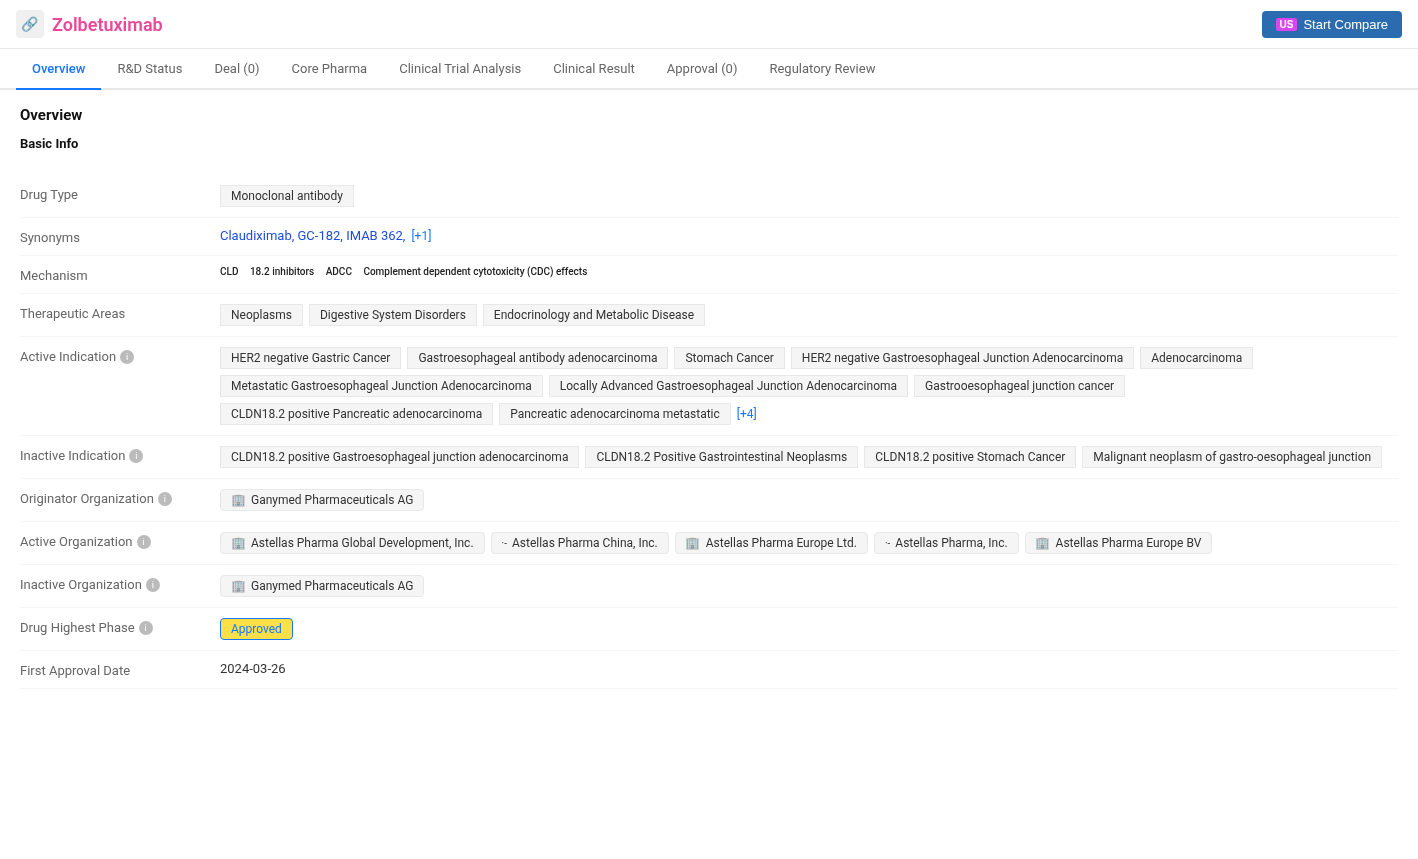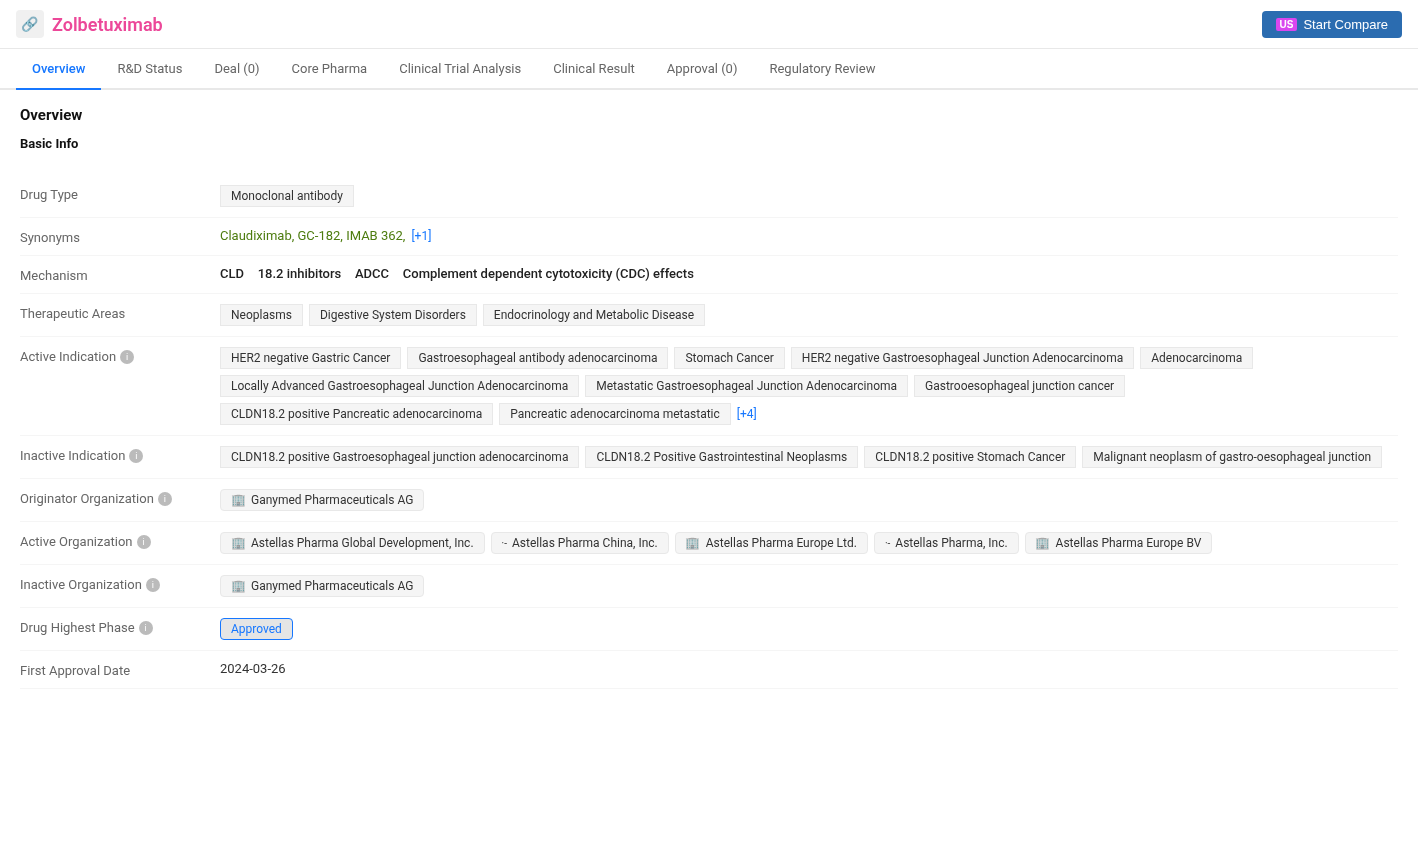--- a/index.html
+++ b/index.html
@@ -24,36 +24,36 @@
     .subsection-title { font-size: 13px; font-weight: 700; color: #111; margin-bottom: 24px; }
 
     
     .info-row { display: flex; align-items: flex-start; padding: 10px 0; border-bottom: 1px solid #f5f5f5; justify-content: center; }
     .info-label { width: 200px; min-width: 200px; color: #666; font-size: 13px; padding-top: 2px; display: flex; align-items: center; gap: 4px; }
     .info-value { flex: 1; display: flex; flex-wrap: wrap; gap: 6px; align-items: center; }
 
     
     .tag { background: #f5f5f5; border: 1px solid #e8e8e8; border-radius: 0; padding: 3px 10px; font-size: 12px; color: #333; white-space: nowrap; }
     .tag-blue { color: #1677ff; background: transparent; border: none; padding: 0; cursor: pointer; font-size: 12px; }
-    .approved-badge { border: 1px solid #1677ff; color: #1677ff; border-radius: 4px; padding: 3px 10px; font-size: 12px; background: #e5e5e5; }
-
-    
-    .mechanism-text { font-size: 13px; color: #222; font-weight: 500; }
+    .approved-badge { border: 1px solid #1677ff; color: #1677ff; border-radius: 4px; padding: 3px 10px; font-size: 12px; background: #fde047; }
+
+    
+    .mechanism-text { font-size: 10px; color: #222; font-weight: 500; }
     .mechanism-text span { margin-right: 4px; }
 
     
     .org-item { display: flex; align-items: center; gap: 5px; background: #f5f5f5; border: 1px solid #e8e8e8; border-radius: 4px; padding: 3px 10px; font-size: 12px; color: #333; }
     .org-icon { font-size: 12px; color: #888; }
     .org-flag { font-size: 10px; }
 
     
     .info-icon { width: 14px; height: 14px; background: #bbb; border-radius: 50%; display: inline-flex; align-items: center; justify-content: center; font-size: 9px; color: #fff; flex-shrink: 0; cursor: pointer; }
 
     
-    .synonyms-text { font-size: 13px; color: #4d7c0f; }
+    .synonyms-text { font-size: 13px; color: #1d4ed8; }
   </style>
 </head>
 <body>
 
 <div class="header">
   <div class="header-left">
     <div class="drug-icon">🔗</div>
     <span class="drug-title">Zolbetuximab</span>
   </div>
   <button class="start-compare-btn">
@@ -118,22 +118,22 @@
     <div class="info-label">
       Active Indication
       <span class="info-icon">i</span>
     </div>
     <div class="info-value">
       <span class="tag">HER2 negative Gastric Cancer</span>
       <span class="tag">Gastroesophageal antibody adenocarcinoma</span>
       <span class="tag">Stomach Cancer</span>
       <span class="tag">HER2 negative Gastroesophageal Junction Adenocarcinoma</span>
       <span class="tag">Adenocarcinoma</span>
+      <span class="tag">Metastatic Gastroesophageal Junction Adenocarcinoma</span>
       <span class="tag">Locally Advanced Gastroesophageal Junction Adenocarcinoma</span>
-      <span class="tag">Metastatic Gastroesophageal Junction Adenocarcinoma</span>
       <span class="tag">Gastrooesophageal junction cancer</span>
       <span class="tag">CLDN18.2 positive Pancreatic adenocarcinoma</span>
       <span class="tag">Pancreatic adenocarcinoma metastatic</span>
       <span class="tag-blue">[+4]</span>
     </div>
   </div>
 
   <div class="info-row">
     <div class="info-label">
       Inactive Indication

